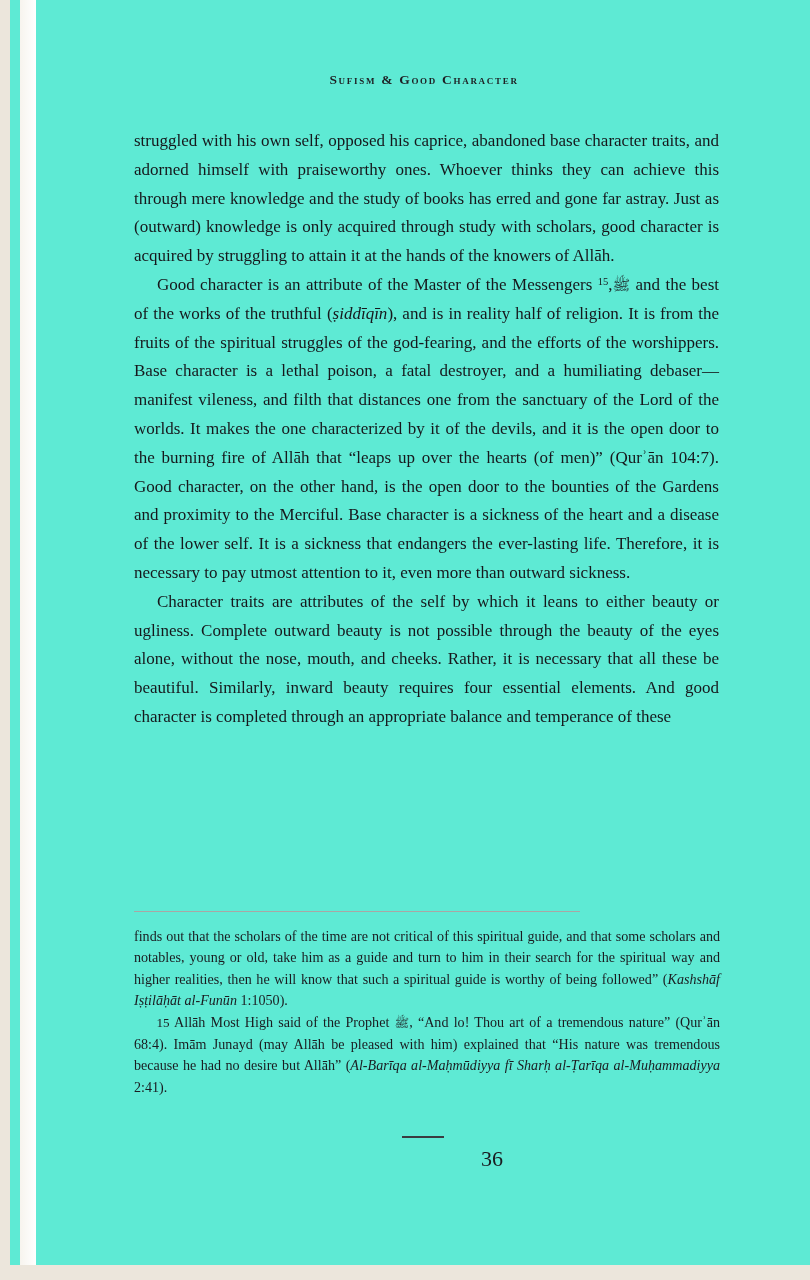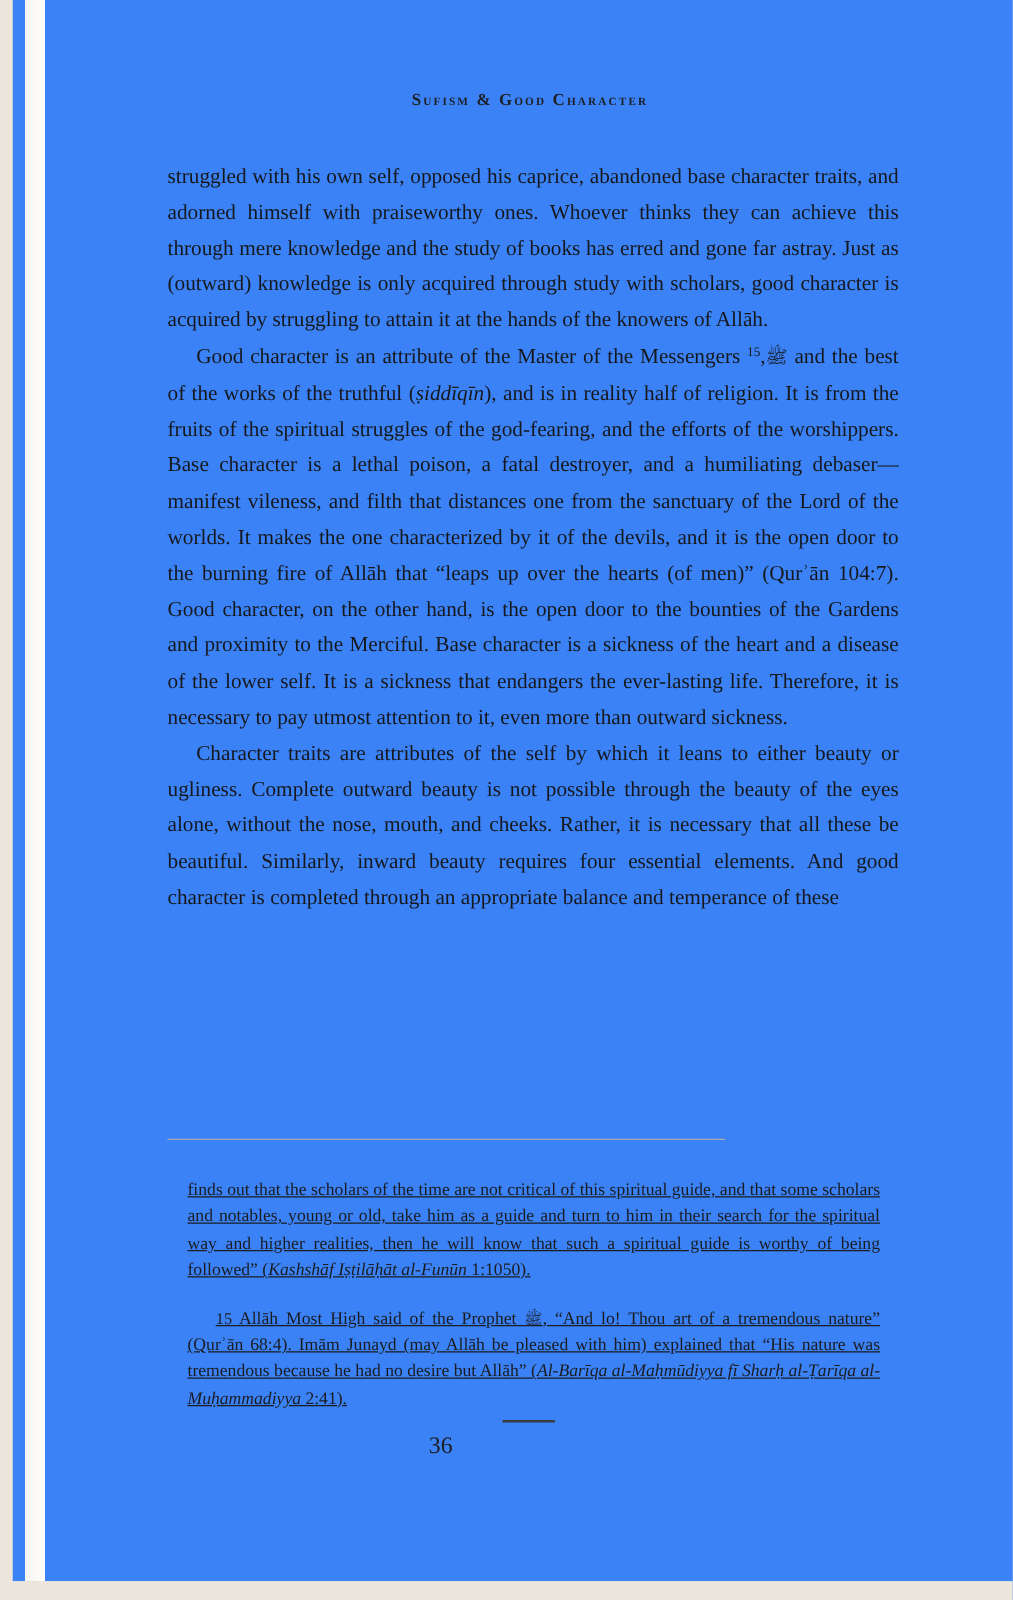--- a/index.html
+++ b/index.html
@@ -14,21 +14,21 @@
     overflow: hidden;
   }
 
   
   .page-sheet {
     position: absolute;
     left: 10px;
     top: 0;
     width: 800px;
     height: 1265px;
-    background: #3b82f6;
+    background: #5eead4;
     box-sizing: border-box;
   }
 
   
   .page-gutter {
     position: absolute;
     left: 10px;
     top: 0;
     width: 16px;
     height: 1265px;
@@ -94,22 +94,21 @@
     position: absolute;
     left: 124px;
     top: 926px;
     width: 586px;
     color: #1a1c20;
     font-size: 14.1px;
     line-height: 21.4px;
     text-align: justify;
   }
   .footnotes p {
-    margin: 16px;
-    text-decoration: underline;
+    margin: 0;
   }
   .footnotes p.fn-indent {
     text-indent: 1.6em;
   }
   .fn-num {
     font-size: 0.93em;
   }
 
   
   .folio-rule {
@@ -118,22 +117,22 @@
     top: 1136px;
     width: 42px;
     height: 1.6px;
     background: #3a3c40;
   }
   .folio-number {
     position: absolute;
     left: 333px;
     top: 1146px;
     width: 160px;
-    text-align: left;
-    font-size: 19px;
+    text-align: right;
+    font-size: 22px;
     color: #1a1c20;
   }
 
   .bottom-band {
     position: absolute;
     left: 0;
     top: 1265px;
     width: 810px;
     height: 15px;
     background: #ece6dc;

